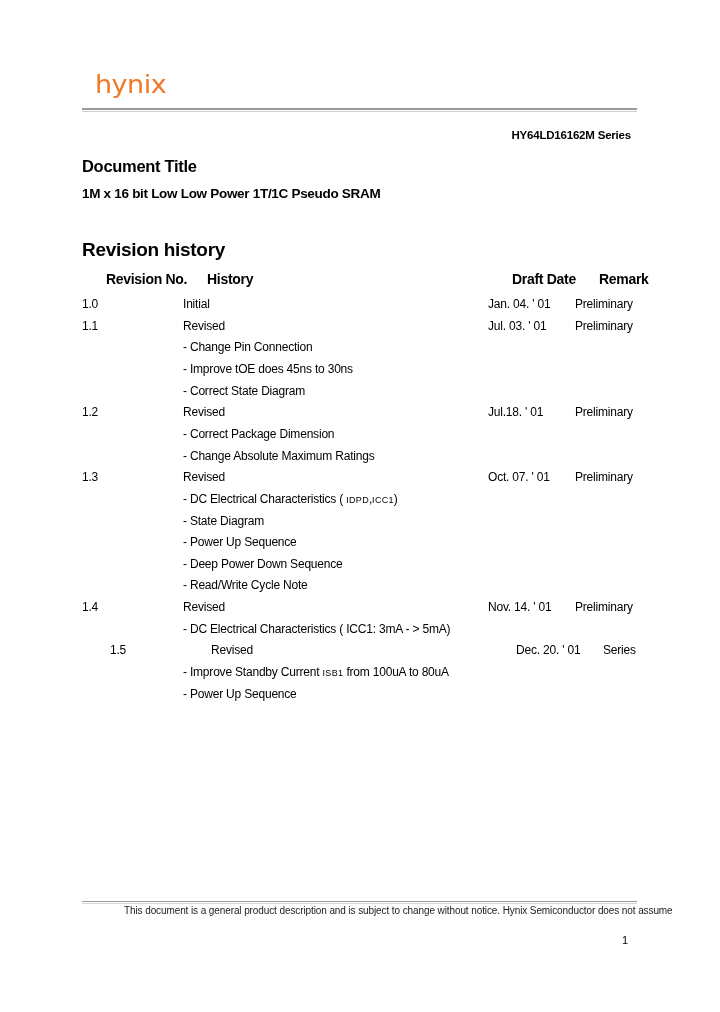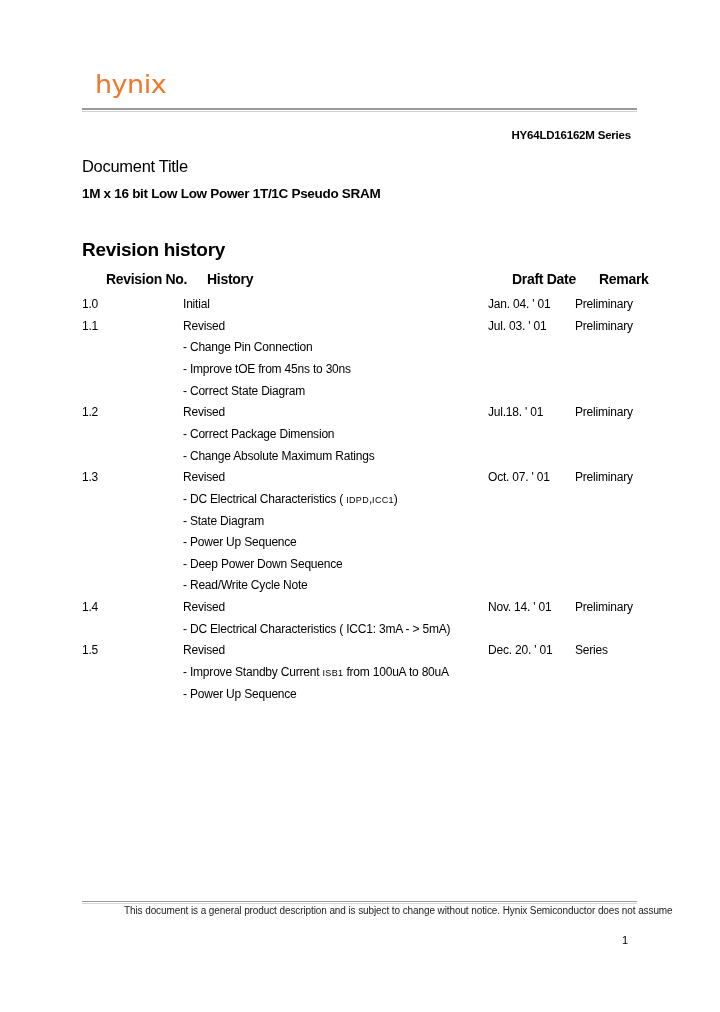--- a/index.html
+++ b/index.html
@@ -49,21 +49,21 @@
       left: 82px;
       top: 111px;
       width: 555px;
       border-top: 1px solid #d0d0d0;
     }
     .doc-title-heading {
       position: absolute;
       left: 82px;
       top: 157px;
       font-size: 16.5px;
-      font-weight: normal;
+      font-weight: bold;
       letter-spacing: -0.3px;
       text-align: center;
     }
     .doc-title {
       position: absolute;
       left: 82px;
       top: 186px;
       font-size: 13.5px;
       font-weight: bold;
       letter-spacing: -0.3px;
@@ -175,21 +175,21 @@
         <div class="cell c-rem">Preliminary</div>
       </div>
       <div class="row" style="top: 69.3px;">
         <div class="cell c-rev"></div>
         <div class="cell c-hist">- Change Pin Connection</div>
         <div class="cell c-date"></div>
         <div class="cell c-rem"></div>
       </div>
       <div class="row" style="top: 90.95px;">
         <div class="cell c-rev"></div>
-        <div class="cell c-hist">- Improve tOE from 45ns to 30ns</div>
+        <div class="cell c-hist">- Improve tOE does 45ns to 30ns</div>
         <div class="cell c-date"></div>
         <div class="cell c-rem"></div>
       </div>
       <div class="row" style="top: 112.6px;">
         <div class="cell c-rev"></div>
         <div class="cell c-hist">- Correct State Diagram</div>
         <div class="cell c-date"></div>
         <div class="cell c-rem"></div>
       </div>
       <div class="row" style="top: 134.25px;">
@@ -251,21 +251,21 @@
         <div class="cell c-hist">Revised</div>
         <div class="cell c-date">Nov. 14. ' 01</div>
         <div class="cell c-rem">Preliminary</div>
       </div>
       <div class="row" style="top: 350.75px;">
         <div class="cell c-rev"></div>
         <div class="cell c-hist">- DC Electrical Characteristics ( ICC1: 3mA - &gt; 5mA)</div>
         <div class="cell c-date"></div>
         <div class="cell c-rem"></div>
       </div>
-      <div class="row" style="top: 372.4px;">
+      <div class="row" style="top: 372.4px; margin-left: 28px;">
         <div class="cell c-rev">1.5</div>
         <div class="cell c-hist">Revised</div>
         <div class="cell c-date">Dec. 20. ' 01</div>
         <div class="cell c-rem">Series</div>
       </div>
       <div class="row" style="top: 394.05px;">
         <div class="cell c-rev"></div>
         <div class="cell c-hist">- Improve Standby Current  <span class="sub">ISB1</span> from 100uA to 80uA</div>
         <div class="cell c-date"></div>
         <div class="cell c-rem"></div>

